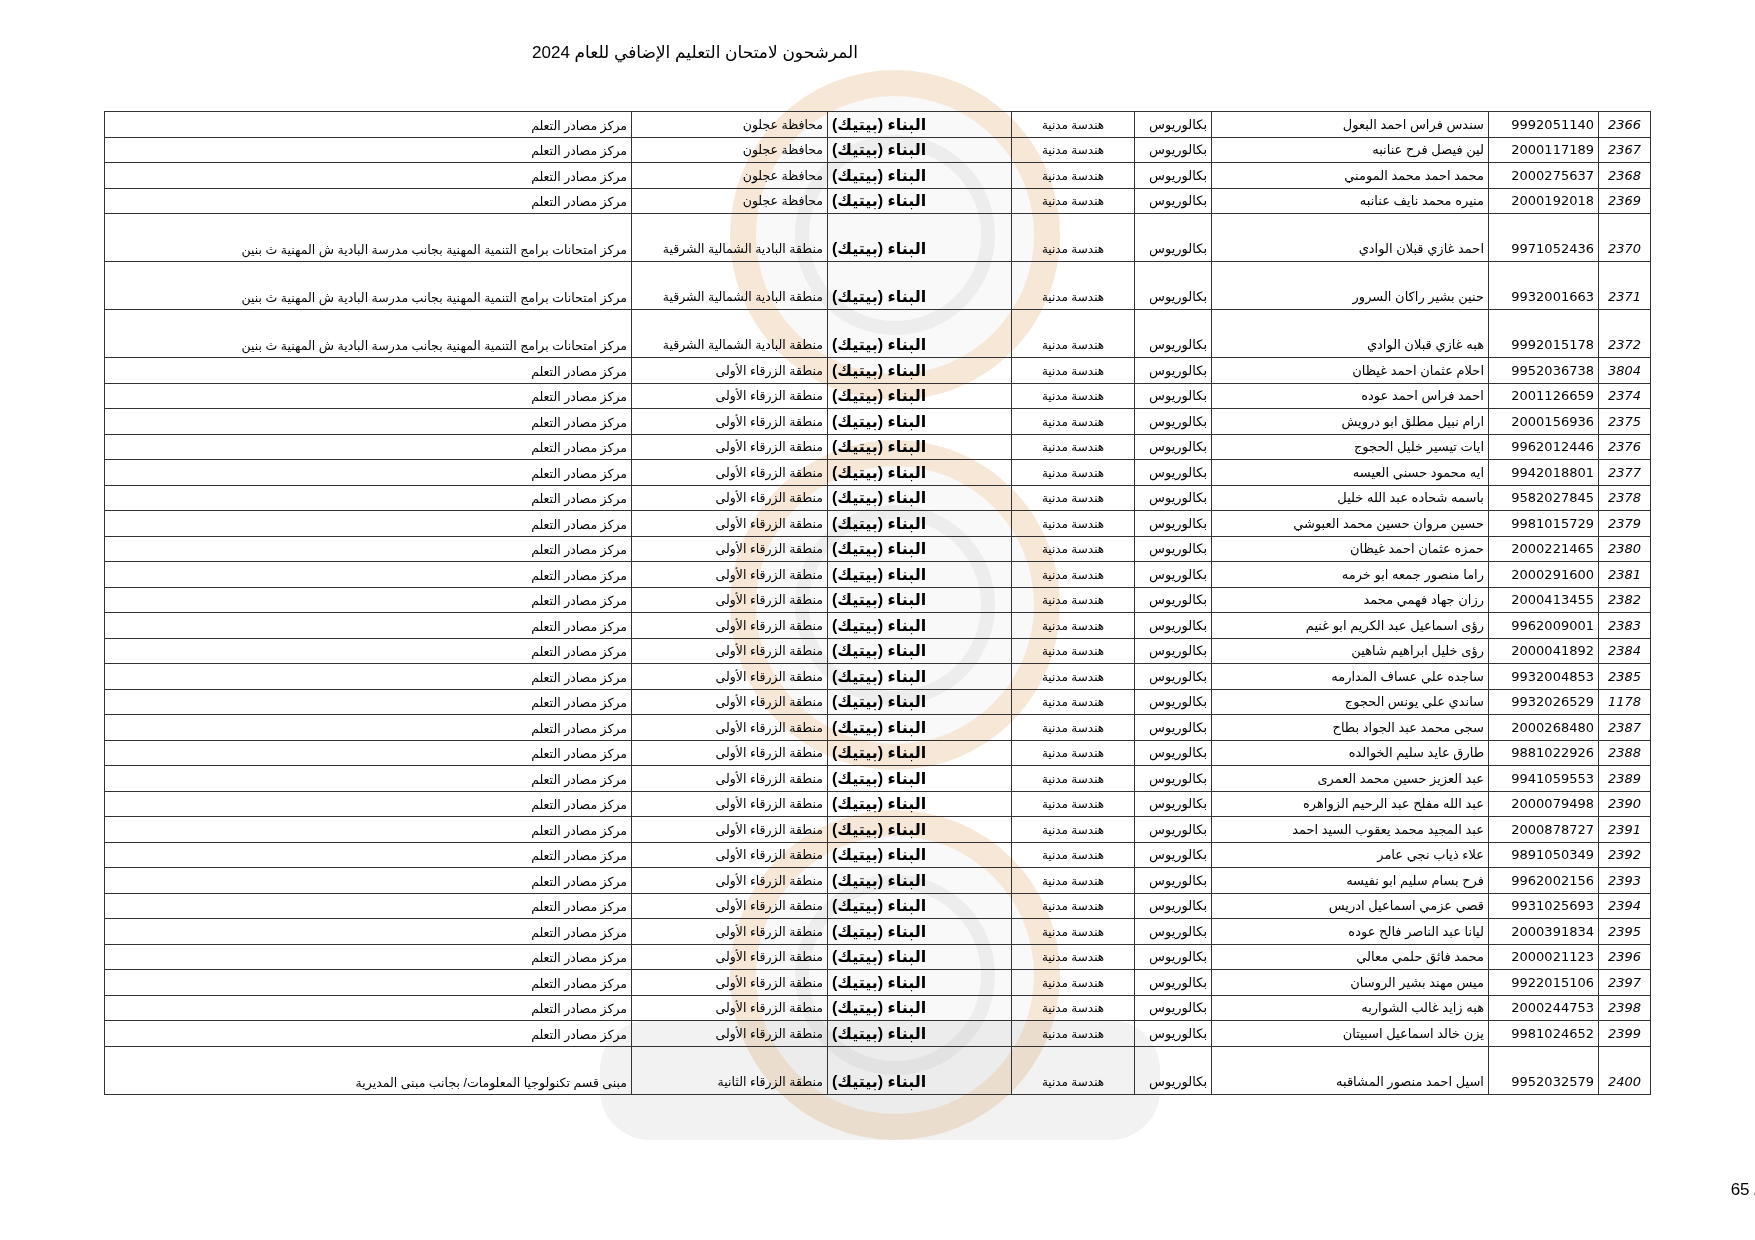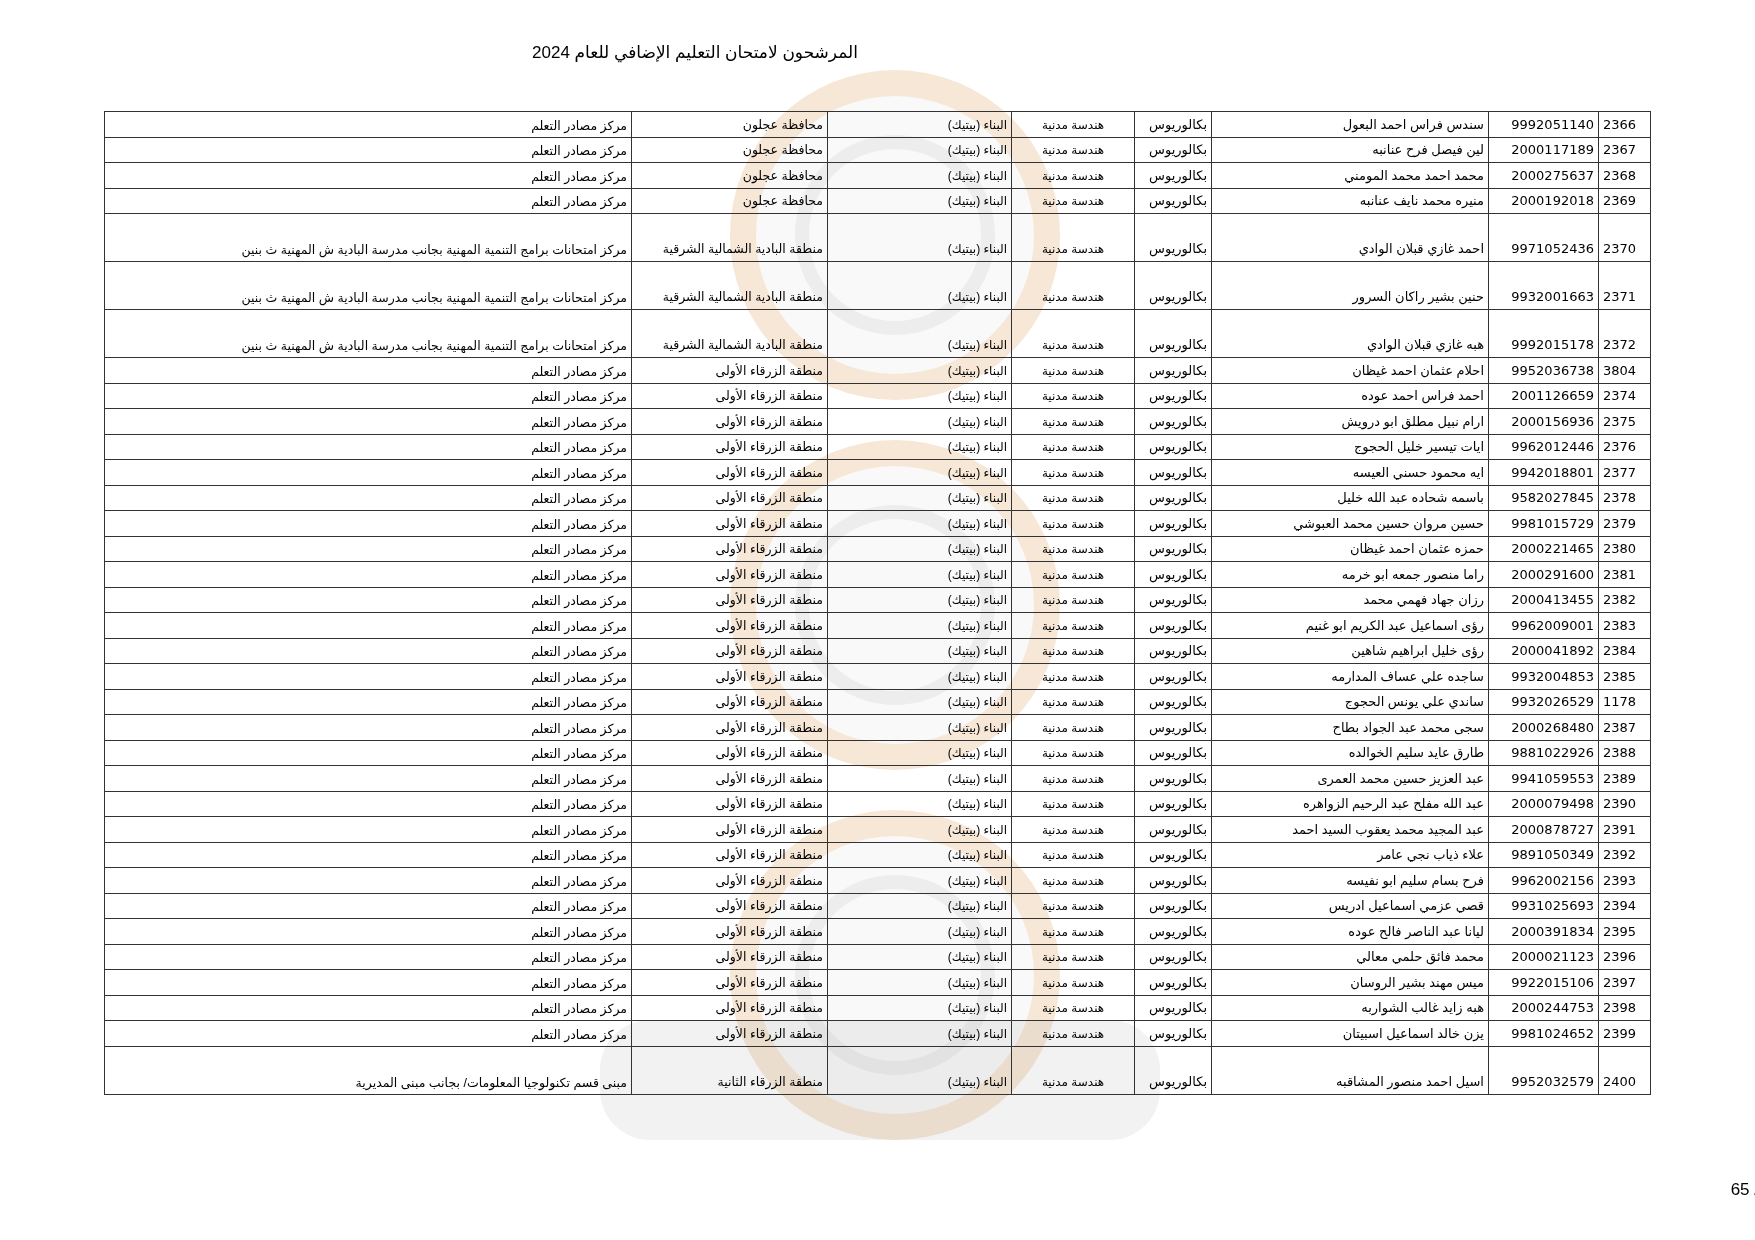--- a/index.html
+++ b/index.html
@@ -14,26 +14,26 @@
               border-radius: 50%; border: 14px solid rgba(160,160,160,0.12); box-sizing: border-box; }
   .wm-bar { background: rgba(150,150,150,0.12); }
   .page-title { position: absolute; top: 42px; left: 0; width: 1390px; text-align: center;
                 font-size: 17px; z-index: 2; direction: rtl; }
   .tbl-wrap { position: absolute; left: 104px; top: 111px; width: 1546px; z-index: 2; }
   table { border-collapse: collapse; width: 1546px; direction: rtl; table-layout: fixed;
           font-size: 13px; }
   td { border: 1.5px solid #333; padding: 0 4px; height: 24.5px; vertical-align: bottom;
        white-space: nowrap; overflow: hidden; background: transparent; line-height: 24px; }
   tr.tall td { height: 47px; }
-  td.idx { text-align: left; font-family: "DejaVu Sans", sans-serif; font-size: 13px; }
+  td.idx { text-align: center; font-family: "DejaVu Sans", sans-serif; font-size: 13px; font-style: italic; }
   td.nid { text-align: right; font-family: "DejaVu Sans", sans-serif; font-size: 13px; }
   td.name { text-align: right; }
   td.deg { text-align: right; }
   td.maj { text-align: center; font-size: 12px; }
-  td.spec { text-align: right; font-weight: normal; font-size: 12px; }
+  td.spec { text-align: left; font-weight: bold; font-size: 16px; }
   td.reg { text-align: right; font-size: 12.5px; }
   td.loc { text-align: right; font-size: 12.5px; white-space: normal; line-height: 22px; }
   .footer { position: absolute; top: 1180px; left: 4px; width: 1755px; text-align: right;
             font-size: 17px; z-index: 2; }
 </style>
 </head>
 <body>
 
 <div class="watermark wm-clock" style="left:730px; top:70px;"></div>
 <div class="watermark wm-clock" style="left:730px; top:440px;"></div>

